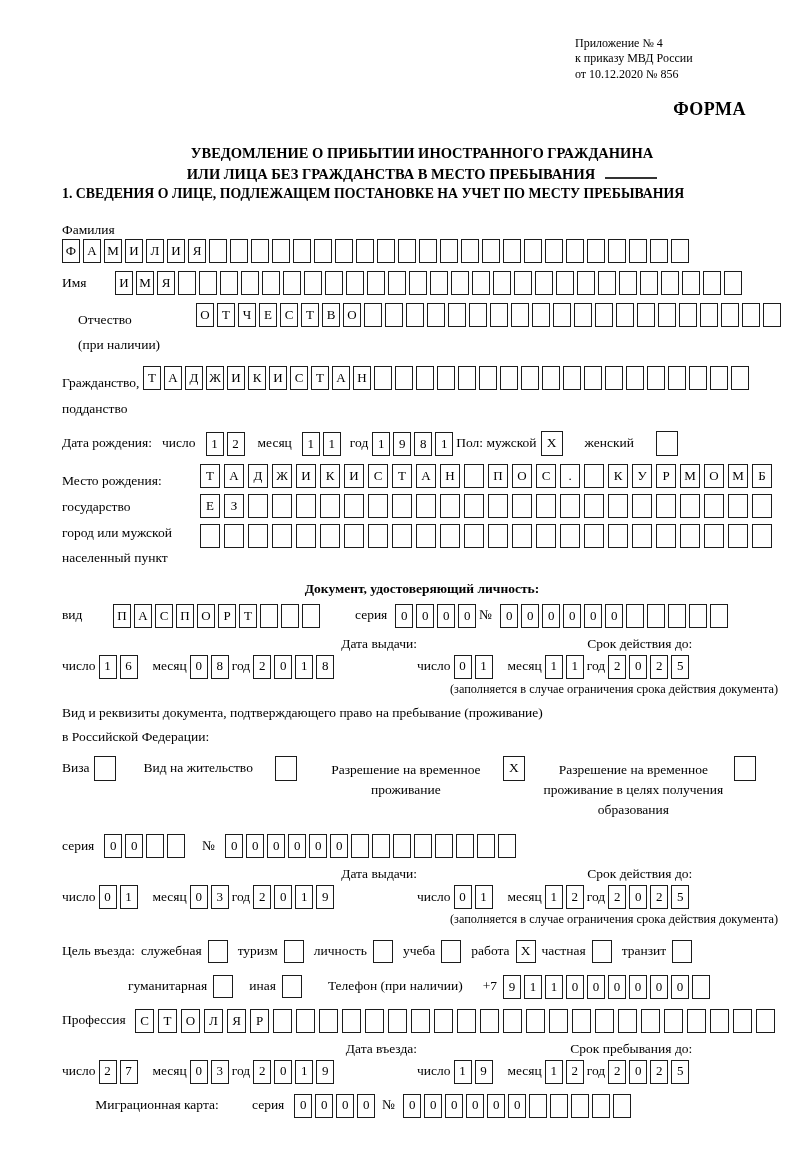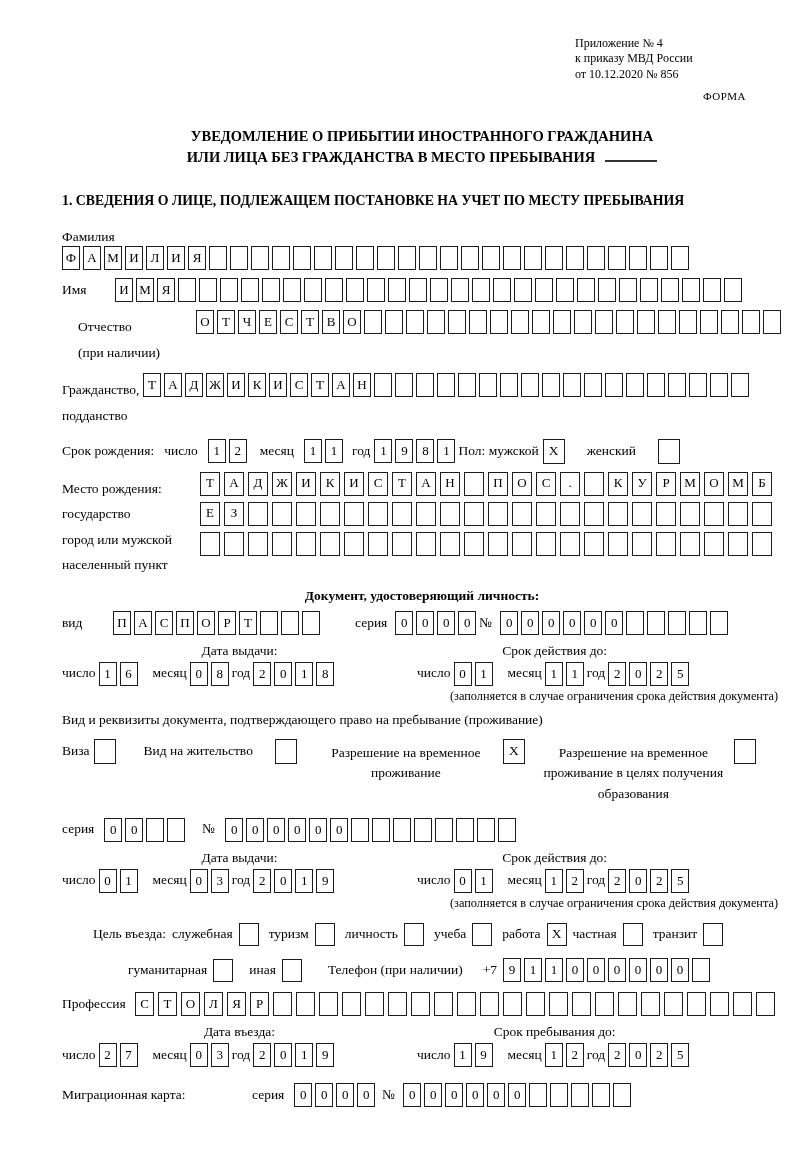--- a/index.html
+++ b/index.html
@@ -7,26 +7,26 @@
   body {
     width:800px; height:1163px; overflow:hidden;
     font-family:"Liberation Serif","DejavU Serif",serif;
     color:#000; font-size:13.5px; line-height:1.25;
   }
   .page { padding:36px 18px 0 62px; }
 
   .top-right { width:195px; margin-left:auto; margin-right:12px; font-size:12px; }
   .top-right div { line-height:1.28; }
   .revision { margin-top:5px; }
-  .form-label { text-align:right; margin:8px 36px 0 0; font-weight:normal; font-size:11px; letter-spacing:.5px; }
+  .form-label { text-align:right; margin:16px 36px 0 0; font-weight:bold; font-size:18px; letter-spacing:.5px; }
 
   .title { text-align:center; font-weight:bold; font-size:14.5px; margin-top:22px; line-height:1.45; }
   .title-underline { display:inline-block; width:52px; border-bottom:2px solid #333; height:14px; margin-left:10px; }
 
-  .section-heading { font-weight:bold; font-size:13.8px; margin-top:24px; }
+  .section-heading { font-weight:bold; font-size:13.8px; }
 
   .fieldrow { display:flex; align-items:flex-start; margin-top:8px; }
   .lbl { flex:none; padding-top:4px; }
   .cells { display:inline-flex; flex:none; }
   .cell {
     width:18px; height:24px; border:1.5px solid #1c1c1c; margin-right:3px;
     display:inline-flex; align-items:center; justify-content:center;
     font-size:13px; flex:none; background:#fff;
   }
   .p24 .cell { width:20px; margin-right:4px; }
@@ -39,37 +39,37 @@
 
   .w68 { width:68px; } .w53 { width:53px; } .w118 { width:118px;margin-left:16px; } .w81 { width:81px; }
   .sublabel-block { line-height:1.9; padding-top:4px; }
 
   .inlinegap { margin-left:10px; } .inlinegap-lg { margin-left:22px; }
 
   .doc-heading { text-align:center; font-weight:bold; margin-top:10px; font-size:13.5px; }
 
   .datecols { display:flex; margin-top:8px; }
   .datecol { }
-  .datehead { text-align:center; margin-bottom:2px; }
+  .datehead { text-align:right; margin-bottom:2px; }
   .dateline { display:flex; align-items:center; }
   .dateline .dlab { margin-right:3px; }
   .dateline .dlab.gap { margin-left:12px; }
   .note { font-size:12.3px; text-align:right; margin-top:3px; margin-right:4px; }
 
   .options-row { display:flex; align-items:flex-start; margin-top:10px; }
   .opt-label { padding-top:4px; }
   .opt-center { text-align:center; line-height:1.5; padding-top:4px; }
   .opt-w170 { width:178px; }
   .opt-w185 { width:185px; }
 
-  .purpose-row { display:flex; align-items:center; margin-top:12px;margin-left:31px; }
+  .purpose-row { display:flex; align-items:center; margin-top:12px; }
   .purpose-row .plab { margin-right:6px; }
   .purpose-row .cb { margin-right:10px; }
 
-  .mig-row { display:flex; align-items:center; margin-top:16px; }
+  .mig-row { display:flex; align-items:center; margin-top:10px;text-align:center; }
 </style>
 </head>
 <body>
 
 <div class="page">
 
   <div class="top-right">
     <div>Приложение № 4</div>
     <div>к приказу МВД России</div>
     <div>от 10.12.2020 № 856</div>
@@ -227,21 +227,21 @@
         <span class="cell"></span>
         <span class="cell"></span>
         <span class="cell"></span>
         <span class="cell"></span>
         <span class="cell"></span>
         <span class="cell"></span>
       </span>
   </div>
 
   <div class="fieldrow" style="align-items:center; margin-top:10px;">
-    <span>Срок рождения:</span>
+    <span>Дата рождения:</span>
     <span class="inlinegap">число</span>
     <span class="cells inlinegap">
         <span class="cell">1</span>
         <span class="cell">2</span>
       </span>
     <span class="inlinegap">месяц</span>
     <span class="cells inlinegap">
         <span class="cell">1</span>
         <span class="cell">1</span>
       </span>
@@ -428,20 +428,21 @@
             <span class="cell">0</span>
             <span class="cell">2</span>
             <span class="cell">5</span>
           </span>
       </div>
     </div>
   </div>
   <div class="note">(заполняется в случае ограничения срока действия документа)</div>
 
   <div style="margin-top:8px;">Вид и реквизиты документа, подтверждающего право на пребывание (проживание)</div>
+  <div style="margin-top:7px;">в Российской Федерации:</div>
 
   <div class="options-row">
     <span class="opt-label">Виза</span>
     <span class="cb" style="margin-left:4px;"></span>
     <span class="opt-label" style="margin-left:28px;">Вид на жительство</span>
     <span class="cb" style="margin-left:22px;"></span>
     <span class="opt-center opt-w170" style="margin-left:20px;">Разрешение на временное проживание</span>
     <span class="cb" style="margin-left:8px;">X</span>
     <span class="opt-center opt-w185" style="margin-left:16px;">Разрешение на временное проживание в целях получения образования</span>
     <span class="cb" style="margin-left:8px;"></span>

